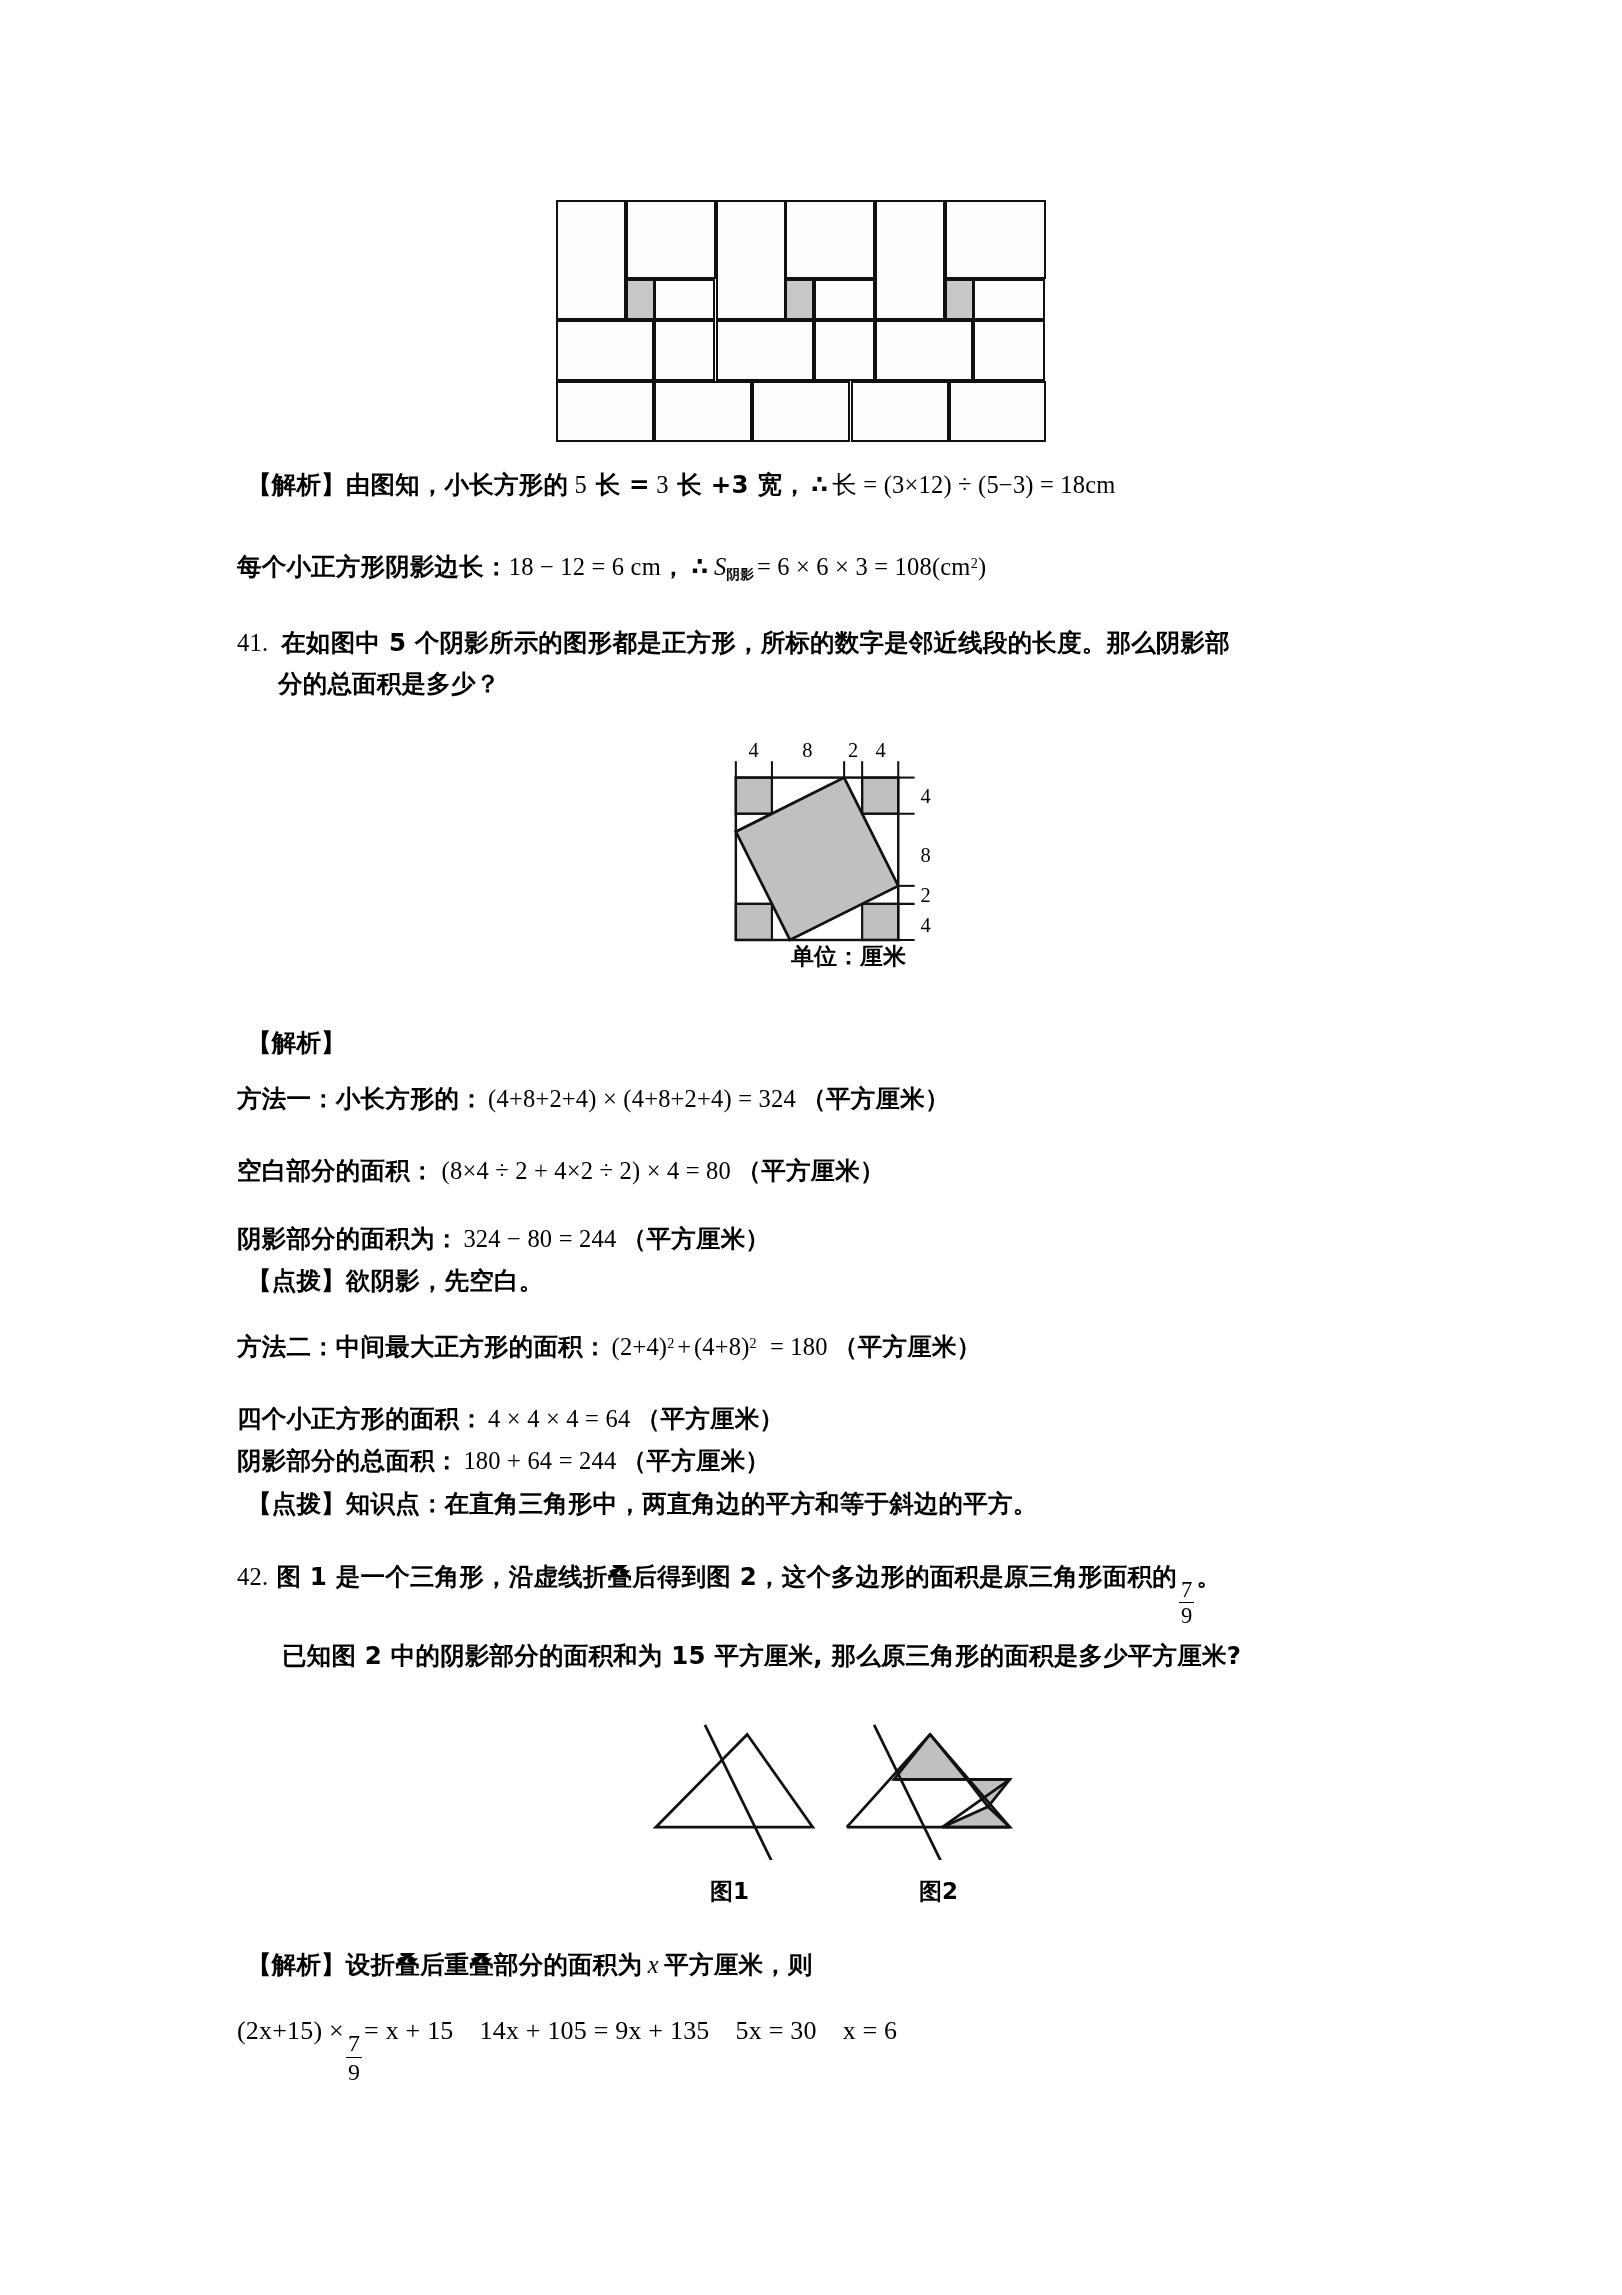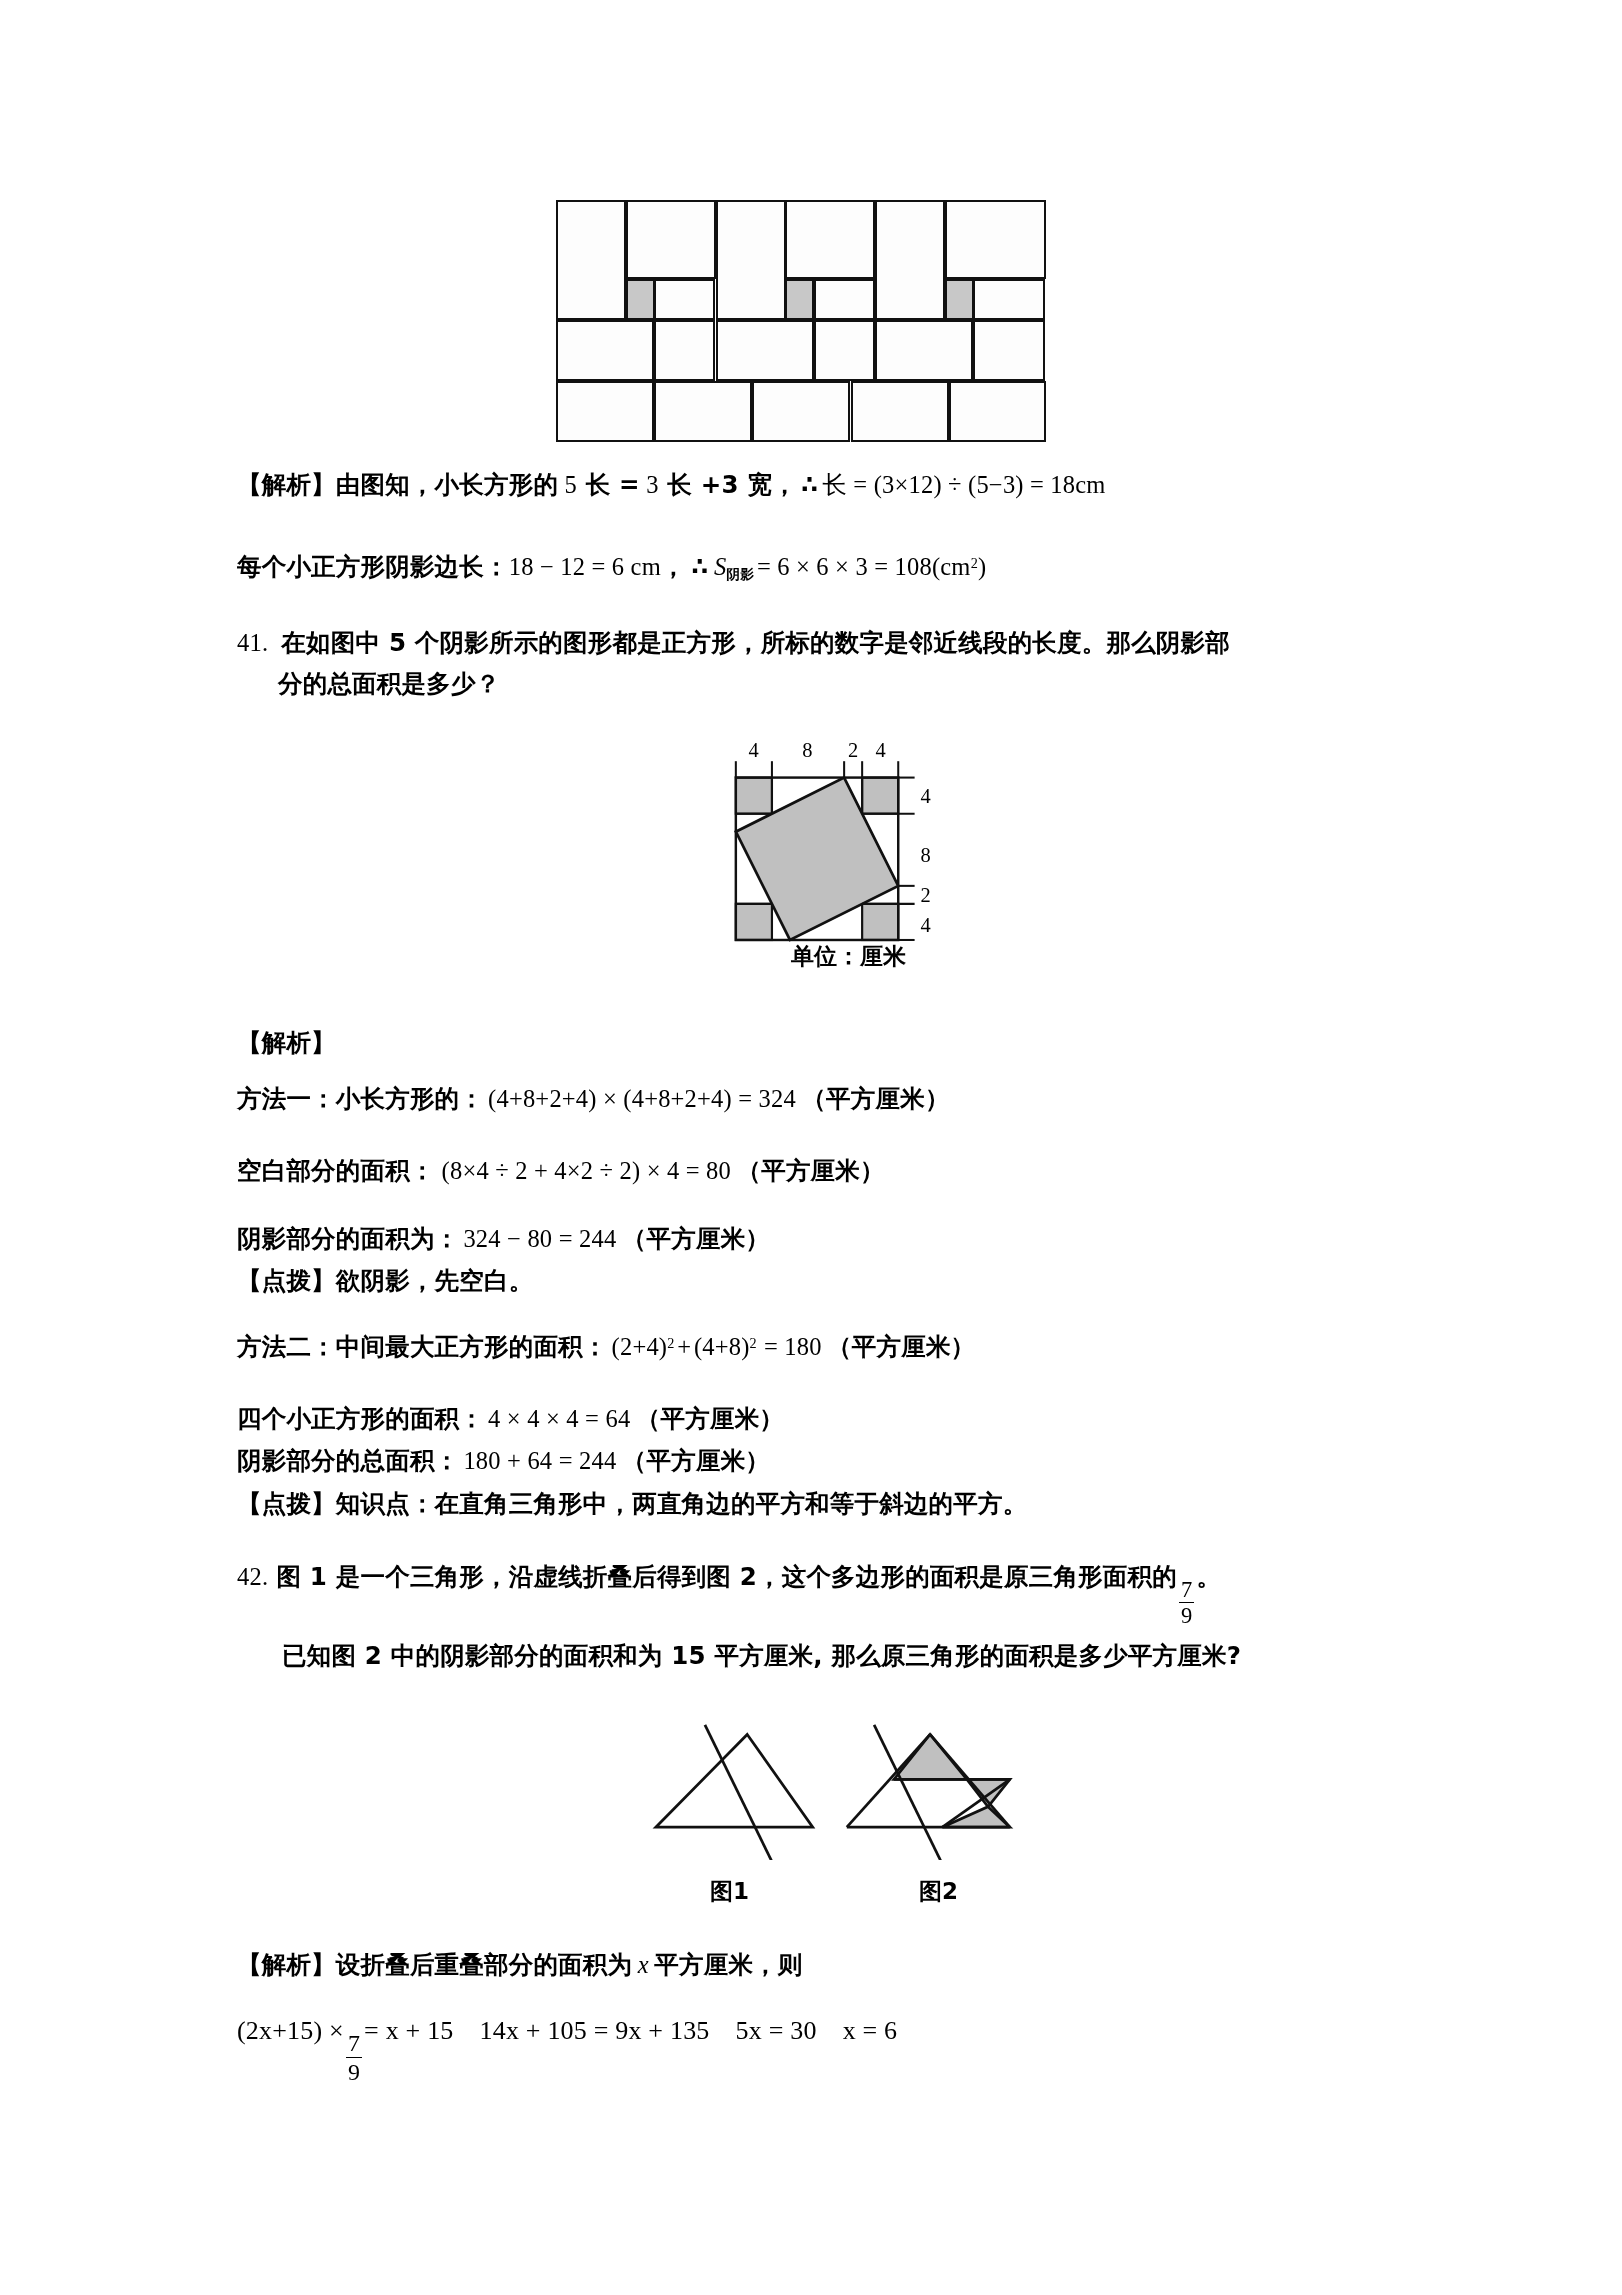--- a/index.html
+++ b/index.html
@@ -28,21 +28,21 @@
     font-size: 24.5px;
     line-height: 1.0;
     white-space: nowrap;
     letter-spacing: 0.2px;
   }
   .cn { font-family: "DejaVu Sans", "Liberation Sans", sans-serif; font-weight: 600; }
   .mathrm { font-family: "Liberation Serif", "DejaVu Serif", serif; }
   .ital { font-style: italic; font-family: "Liberation Serif", serif; }
 
   
-  .bracket { font-family: Liberation Serif, serif; font-weight: 700; }
+  .bracket { font-family: Liberation Serif, serif; font-weight: 700; margin-left: 10px; }
 
   
   .frac {
     display: inline-flex;
     flex-direction: column;
     align-items: center;
     justify-content: center;
     vertical-align: -0.52em;
     font-size: 0.92em;
     line-height: 1.02;
@@ -224,21 +224,21 @@
 
   <div class="txt" style="left:237px; top:1227px;">
     <span class="cn">阴影部分的面积为：</span><span class="mathrm" style="margin-left:4.1px">324 − 80 = 244</span><span class="cn" style="margin-left:5.5px">（平方厘米）</span>
   </div>
 
   <div class="txt" style="left:237px; top:1269px;">
     <span class="bracket cn">【点拨】</span><span class="cn">欲阴影，先空白。</span>
   </div>
 
   <div class="txt" style="left:237px; top:1335px;">
-    <span class="cn">方法二：中间最大正方形的面积：</span><span class="mathrm" style="margin-left:4.1px">(2+4)</span><span class="sup mathrm">2</span><span class="mathrm" style="margin:0 2.7px">+</span><span class="mathrm">(4+8)</span><span class="sup mathrm">2</span><span class="mathrm" style="margin-left:7px">= 180</span><span class="cn" style="margin-left:5.5px">（平方厘米）</span>
+    <span class="cn">方法二：中间最大正方形的面积：</span><span class="mathrm" style="margin-left:4.1px">(2+4)</span><span class="sup mathrm">2</span><span class="mathrm" style="margin:0 2.7px">+</span><span class="mathrm">(4+8)</span><span class="sup mathrm">2</span><span class="mathrm" style="margin-left:13px">= 180</span><span class="cn" style="margin-left:5.5px">（平方厘米）</span>
   </div>
 
   <div class="txt" style="left:237px; top:1407px;">
     <span class="cn">四个小正方形的面积：</span><span class="mathrm" style="margin-left:4.1px">4 × 4 × 4 = 64</span><span class="cn" style="margin-left:5.5px">（平方厘米）</span>
   </div>
 
   <div class="txt" style="left:237px; top:1449px;">
     <span class="cn">阴影部分的总面积：</span><span class="mathrm" style="margin-left:4.1px">180 + 64 = 244</span><span class="cn" style="margin-left:5.5px">（平方厘米）</span>
   </div>
 

